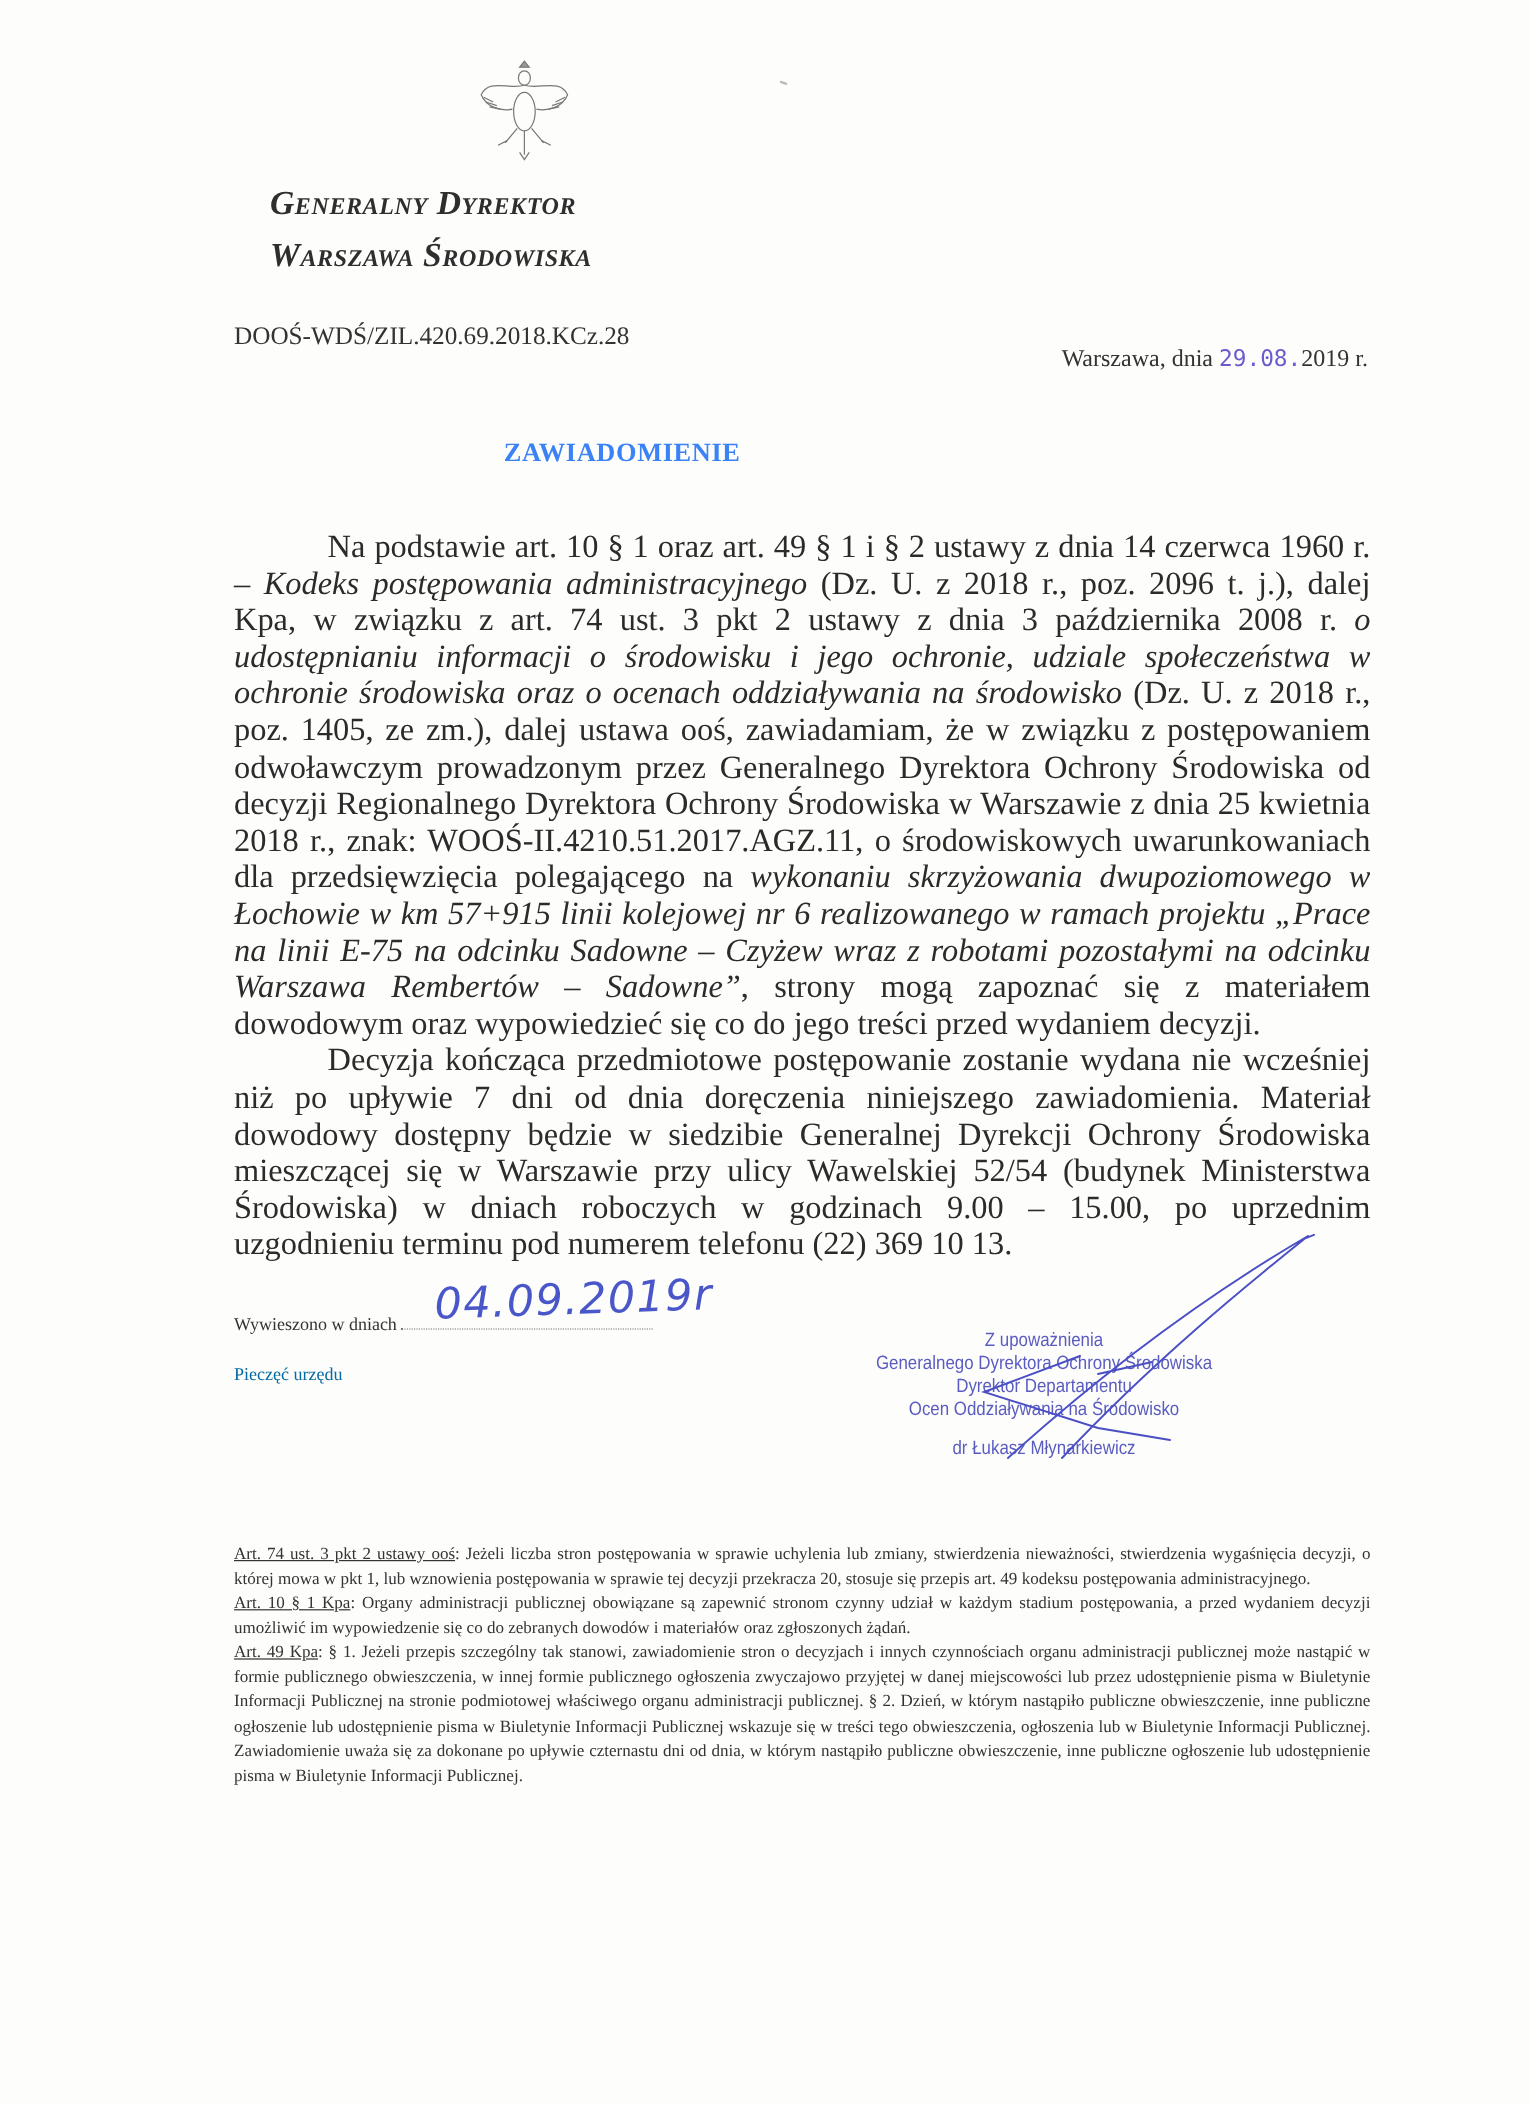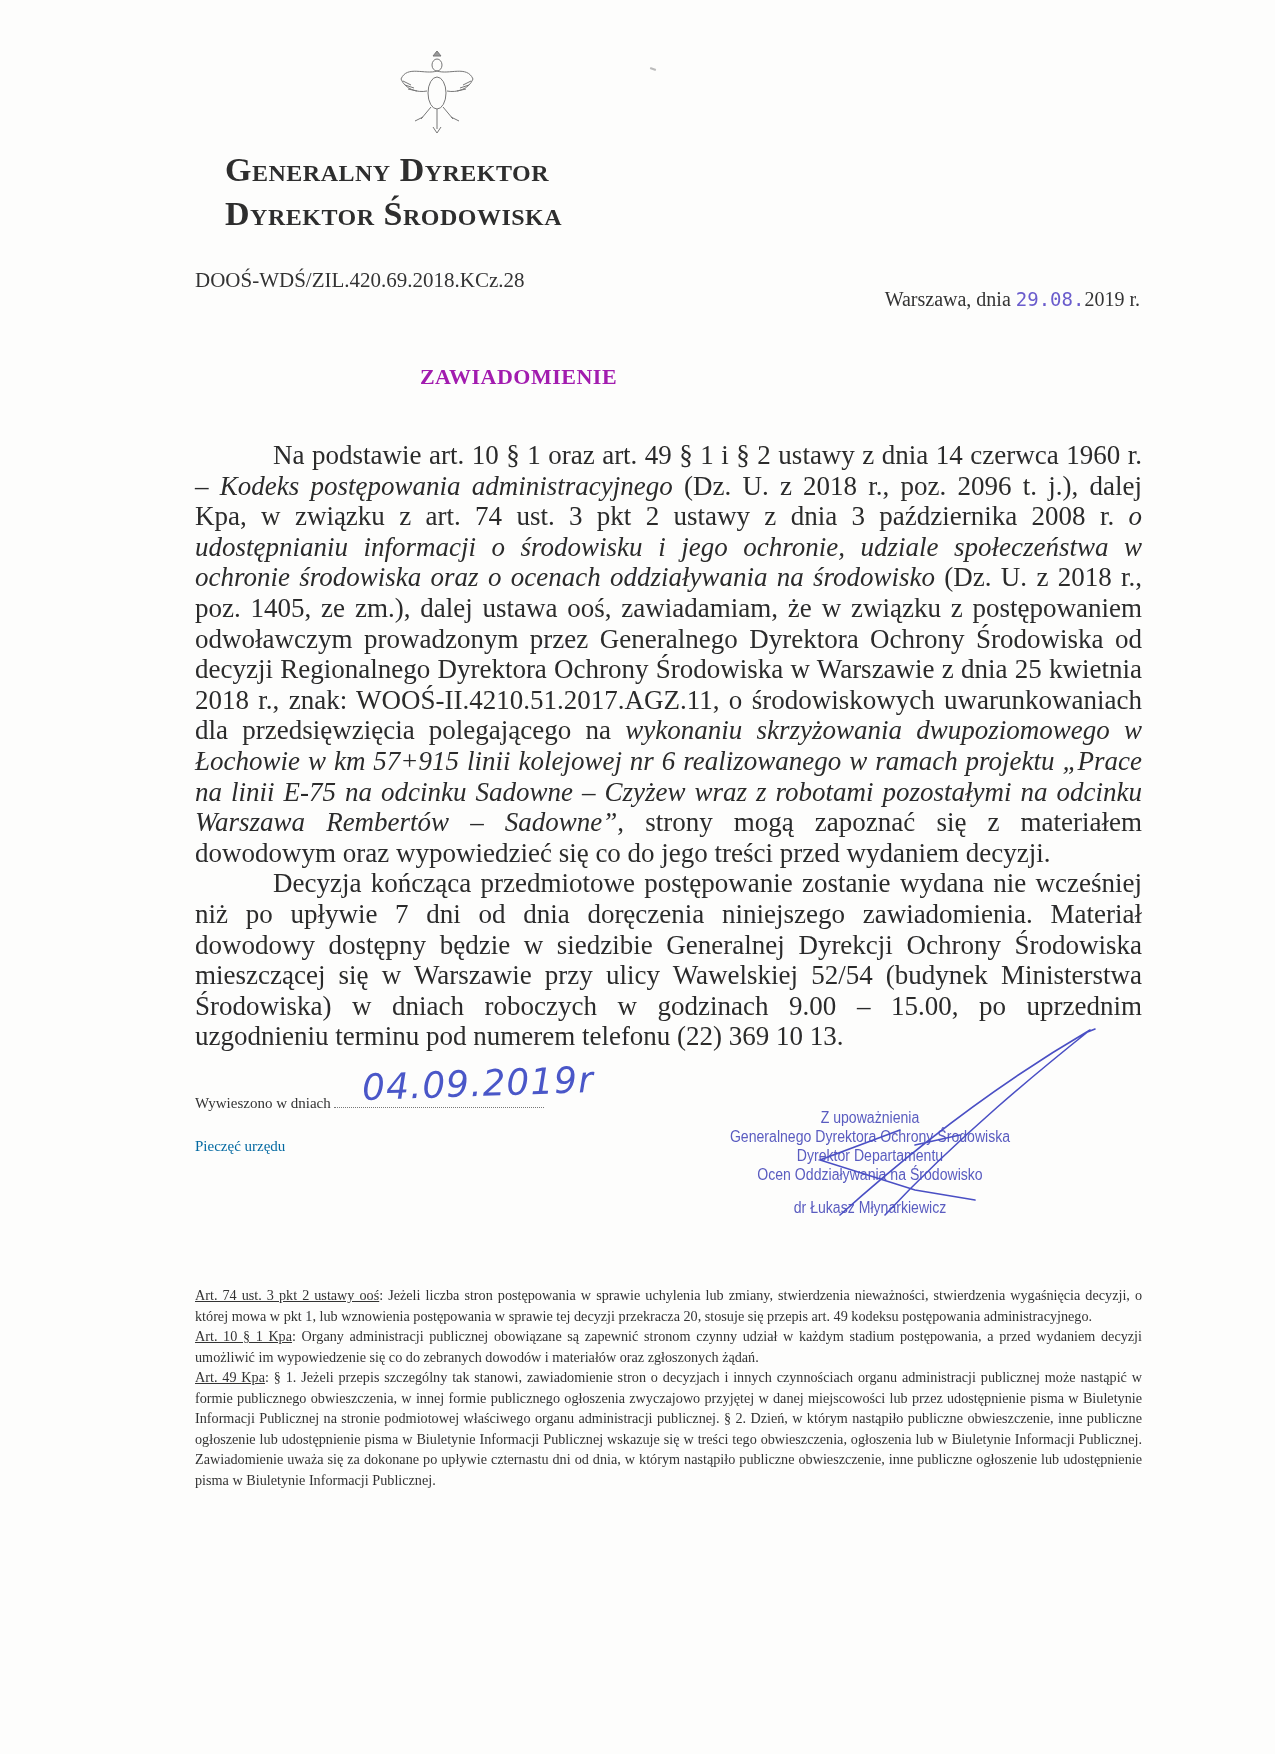--- a/index.html
+++ b/index.html
@@ -3,29 +3,29 @@
   <meta charset="utf-8">
   <style>
     html, body { margin: 0; padding: 0; }
     body {
       width: 1275px; height: 1754px; background: #fdfdfc; position: relative; overflow: hidden;
       font-family: "Liberation Serif", "DejaVu Serif", serif; color: #2a2a2a;
     }
     .page { position: absolute; left: 0; top: 0; width: 1275px; height: 1754px; }
     .eagle { position: absolute; left: 395px; top: 45px; width: 85px; height: 90px; }
     .org {
-      position: absolute; left: 225px; top: 148px; font-size: 34px; font-weight: bold;
-      line-height: 44px; letter-spacing: 0.5px; color: #2e2e2e; font-variant: small-caps;
+      position: absolute; left: 225px; top: 148px; font-size: 28px; font-weight: bold;
+      line-height: 44px; letter-spacing: 0.5px; color: #2e2e2e; font-variant: small-caps; font-style: italic;
     }
     .ref { position: absolute; left: 195px; top: 268px; font-size: 21px; color: #333; text-align: right; }
     .date-line { position: absolute; right: 135px; top: 268px; font-size: 20px; color: #333; margin-top: 20px; }
     .stamp-date { font-family: "DejaVu Sans Mono", monospace; color: #6a5ccc; font-size: 19px; }
     .title {
       position: absolute; left: 0; width: 1037px; top: 364px; text-align: center;
-      font-size: 22px; font-weight: bold; letter-spacing: 0.5px; color: #a21caf;
+      font-size: 22px; font-weight: bold; letter-spacing: 0.5px; color: #3b82f6;
     }
     .body-text {
       position: absolute; left: 195px; width: 947px; top: 440px; font-size: 27px;
       line-height: 30.6px; text-align: justify; color: #2b2b2b;
     }
     .body-text p { margin: 0; text-indent: 78px; }
     .body-text i { font-style: italic; }
     .posted {
       position: absolute; left: 195px; top: 1093px; font-size: 15px; color: #333;
     }
@@ -64,21 +64,21 @@
       <path d="M8 36 l8 4 M10 40 l9 3 M13 44 l9 2 M76 36 l-8 4 M74 40 l-9 3 M71 44 l-9 2"></path>
       <ellipse cx="42" cy="48" rx="9" ry="16"></ellipse>
       <path d="M36 62 l-10 12 M48 62 l10 12 M42 64 v20 M38 82 l4 6 l4 -6"></path>
       <path d="M28 72 l-8 4 M56 72 l8 4"></path>
     </g>
   </svg>
   <div class="corner-mark"></div>
 
   <div class="org">
     <div>Generalny Dyrektor</div>
-    <div>Dyrektor Środowiska</div>
+    <div>Warszawa Środowiska</div>
   </div>
 
   <div class="ref">DOOŚ-WDŚ/ZIL.420.69.2018.KCz.28</div>
 
   <div class="date-line">
     <span>Warszawa, dnia </span><span class="stamp-date">29.08.</span><span>2019 r.</span>
   </div>
 
   <div class="title">ZAWIADOMIENIE</div>
 

